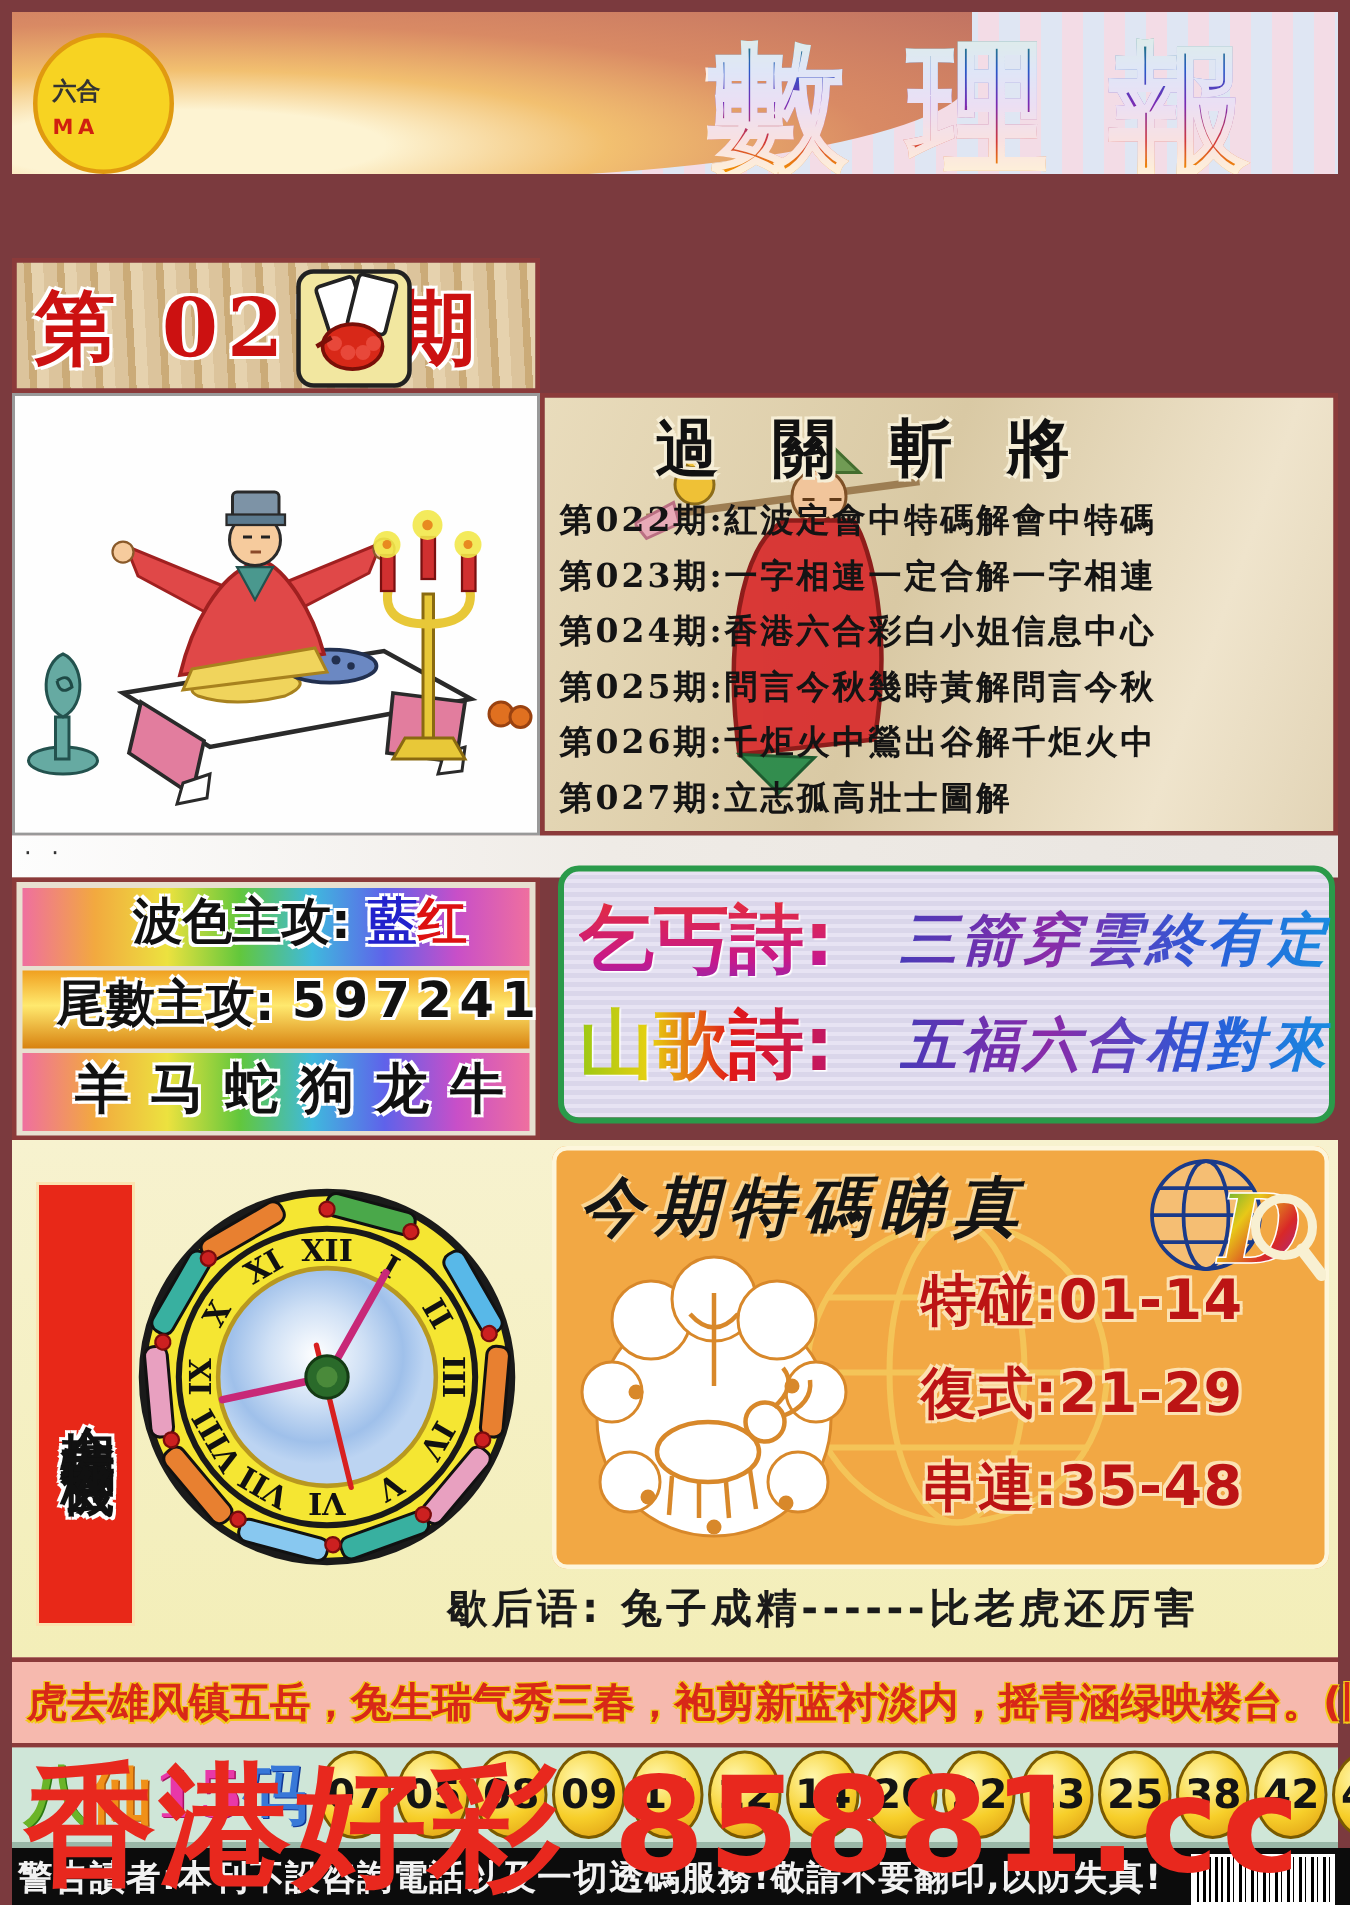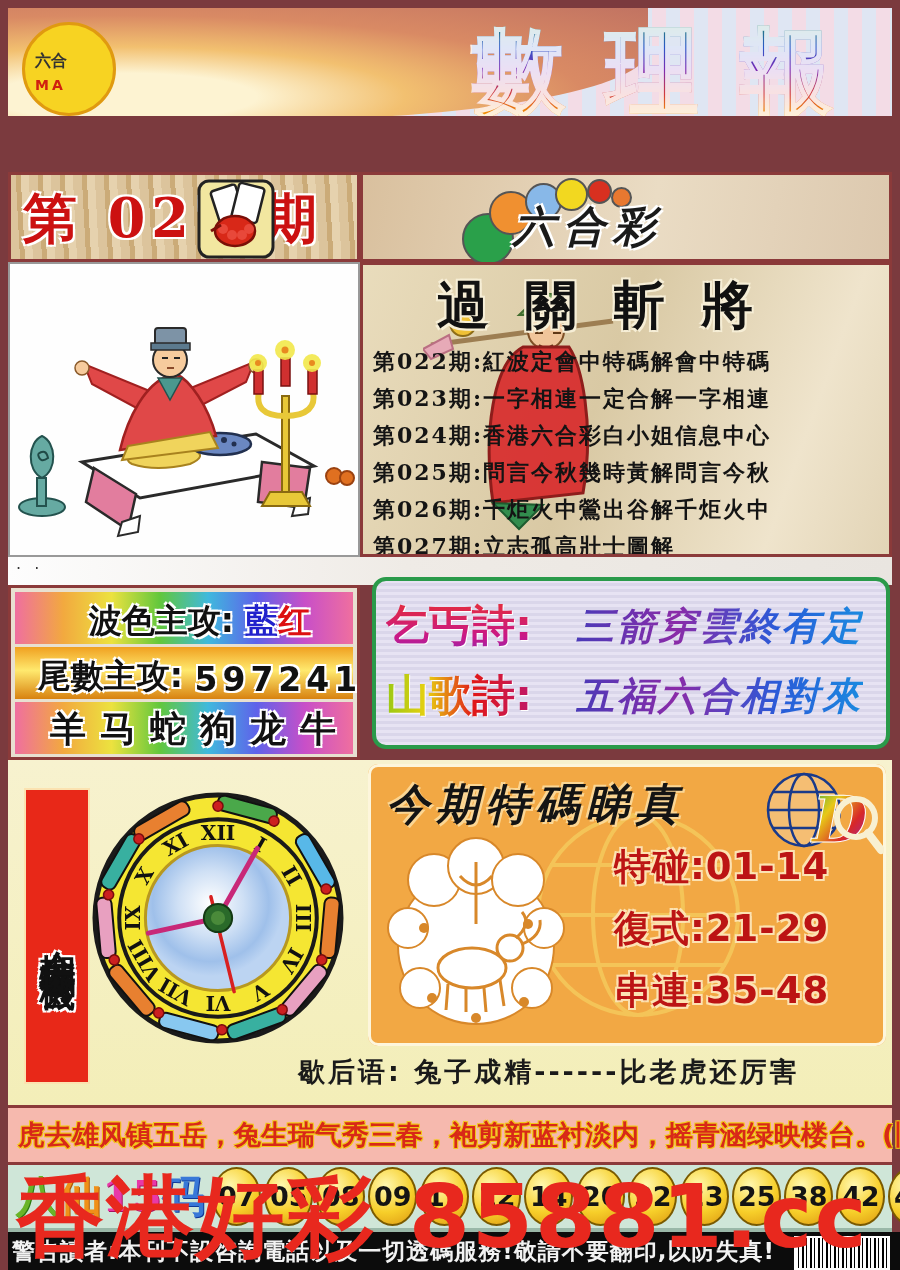--- a/index.html
+++ b/index.html
@@ -37,44 +37,44 @@
   #issue-right{left:360px;top:172px;width:532px;height:90px;border:3px solid #8b3a3a;box-sizing:border-box;
     background:linear-gradient(100deg,#d9c09e,#eadcc4 55%,#dcc8ae);}
   .dot{position:absolute;border-radius:50%;border:2px solid #555;}
   #brand-name{left:150px;top:24px;font-size:42px;font-weight:bold;color:#1a1a1a;
     font-family:"DejaVu Serif",serif;letter-spacing:8px;font-style:italic;
     text-shadow:2px 2px 0 #fff,-2px -2px 0 #fff,2px -2px 0 #fff,-2px 2px 0 #fff;}
   
   #drawing-box{left:8px;top:262px;width:352px;height:295px;background:#fff;border:2px solid #999;box-sizing:border-box;}
   #guoguan-box{left:360px;top:262px;width:532px;height:295px;border:3px solid #8b3a3a;box-sizing:border-box;
     background:linear-gradient(110deg,#e9dcbc,#d9c9a4 45%,#efe4cc 80%,#e2d4b6);overflow:hidden;}
-  #guoguan-title{position:relative;z-index:2;margin:6px 0 2px 74px;font-size:52px;font-weight:bold;color:#111;
+  #guoguan-title{position:relative;z-index:2;margin:6px 0 2px 74px;font-size:42px;font-weight:bold;color:#111;
     font-family:"DejaVu Serif",serif;letter-spacing:36px;white-space:nowrap;
     text-shadow:2px 2px 0 #f6eed6,-2px -2px 0 #f6eed6,2px -2px 0 #f6eed6,-2px 2px 0 #f6eed6;}
   .gg-row{position:relative;z-index:2;margin-left:10px;font-size:22px;font-weight:bold;color:#141414;
     font-family:"DejaVu Serif",serif;line-height:37px;letter-spacing:2px;white-space:nowrap;}
   #warrior{left:60px;top:28px;z-index:1;opacity:.95;}
   
   #strip{left:8px;top:557px;width:884px;height:28px;background:linear-gradient(90deg,#fdfdfd,#efebe6 45%,#e9e5e0);}
   #strip span{position:absolute;left:8px;top:2px;font-size:16px;color:#333;letter-spacing:4px;}
   
   #picks-box{left:8px;top:585px;width:352px;height:175px;border:3px solid #8b3a3a;box-sizing:border-box;
     background:#e8e0d0;padding:4px;}
-  .pick-row{position:relative;height:52px;margin-bottom:3px;display:flex;align-items:flex-end;justify-content:center;
+  .pick-row{position:relative;height:52px;margin-bottom:3px;display:flex;align-items:flex-start;justify-content:center;
     font-size:33px;font-weight:bold;color:#111;white-space:nowrap;
     text-shadow:2px 2px 0 #fff,-2px -2px 0 #fff,2px -2px 0 #fff,-2px 2px 0 #fff;padding-left:32px;}
   #row-wave,#row-zodiac{background:linear-gradient(90deg,#ef6f9f,#f2a93f,#ece23f,#62c73c,#3fb9dd,#5f62ea,#c84fc8,#ef6f9f);}
   #row-tail{background:linear-gradient(180deg,#f0a020,#ffe96e 45%,#d88210);}
   #row-zodiac{letter-spacing:14px;font-size:36px;}
   .blue-ch{color:#2222cc;}
   .red-ch{color:#dd1111;}
   #poem-box{left:372px;top:577px;width:518px;height:172px;border:4px solid #2a9a4a;border-radius:14px;box-sizing:border-box;
     background:repeating-linear-gradient(0deg,#e7e3f3 0 3px,#dad6ea 3px 6px);padding:10px 6px 0 10px;}
   .poem-line{height:70px;display:flex;align-items:center;white-space:nowrap;}
-  .poem-label{font-size:43px;font-weight:bold;margin-right:10px;
+  .poem-label{font-size:50px;font-weight:bold;margin-right:10px;
     -webkit-background-clip:text;background-clip:text;color:transparent;
     filter:drop-shadow(1px 1px 0 #fff);}
   #beggar-label{background-image:linear-gradient(180deg,#e83030,#c8188a 70%,#8a2bb4);}
   #song-label{background-image:linear-gradient(90deg,#9ac814,#e8d010 28%,#e01818 60%,#c01868);}
   .poem-text{font-size:38px;font-weight:bold;font-style:italic;font-family:"DejaVu Serif",serif;letter-spacing:3px;
     background-image:linear-gradient(90deg,#4a3ab8,#8a2ba8 35%,#2a5ad8 70%,#1a8ae0);
     -webkit-background-clip:text;background-clip:text;color:transparent;margin-left:34px;}
   
   #yellow-area{left:8px;top:760px;width:884px;height:345px;background:linear-gradient(180deg,#f7f2cf,#f3eeb8);}
   #banner{left:16px;top:28px;width:62px;height:292px;background:#e82818;border:2px solid #fbe2b0;
@@ -140,29 +140,20 @@
       <rect x="2" y="2" width="74" height="76" rx="10" fill="#f2e7a0" stroke="#222" stroke-width="3"></rect>
       <rect x="18" y="8" width="26" height="36" rx="3" fill="#fff" stroke="#222" stroke-width="2.5" transform="rotate(-18 31 26)"></rect>
       <rect x="38" y="6" width="26" height="36" rx="3" fill="#fff" stroke="#222" stroke-width="2.5" transform="rotate(14 51 24)"></rect>
       <ellipse cx="38" cy="52" rx="20" ry="15" fill="#d82818" stroke="#7a0f08" stroke-width="2.5"></ellipse>
       <circle cx="26" cy="50" r="5" fill="#e8483a"></circle>
         <circle cx="35" cy="56" r="5" fill="#e8483a"></circle>
       <circle cx="45" cy="56" r="5" fill="#e8483a"></circle>
         <circle cx="52" cy="50" r="5" fill="#e8483a"></circle>
       <path d="M14 52 L24 46" stroke="#7a0f08" stroke-width="3"></path>
     </svg>
-  </div>
-  <div id="issue-right" class="abs">
-    <span class="dot" style="left:99px;top:38px;width:48px;height:48px;background:#2aa04a;"></span>
-    <span class="dot" style="left:126px;top:16px;width:40px;height:40px;background:#f09030;"></span>
-    <span class="dot" style="left:162px;top:8px;width:33px;height:33px;background:#88b8e8;"></span>
-    <span class="dot" style="left:192px;top:3px;width:29px;height:29px;background:#f2d820;"></span>
-    <span class="dot" style="left:224px;top:4px;width:21px;height:21px;background:#d83020;"></span>
-    <span class="dot" style="left:248px;top:12px;width:17px;height:17px;background:#e87830;"></span>
-    <div id="brand-name" class="abs">六合彩</div>
   </div>
 
   <div id="drawing-box" class="abs">
     <svg width="348" height="291" viewBox="0 0 348 291">
       <rect width="348" height="291" fill="#fefefe"></rect>
 
       <ellipse cx="32" cy="243" rx="23" ry="9" fill="#66aaa2" stroke="#23524e" stroke-width="2"></ellipse>
       <rect x="27" y="214" width="9" height="28" fill="#66aaa2" stroke="#23524e" stroke-width="2"></rect>
       <path d="M32 172 C46 178 48 206 32 214 C16 206 18 178 32 172 Z" fill="#66aaa2" stroke="#23524e" stroke-width="2"></path>
       <path d="M28 190 q8 -6 10 4 q-8 6 -10 -4" fill="none" stroke="#1f4a46" stroke-width="2"></path>

